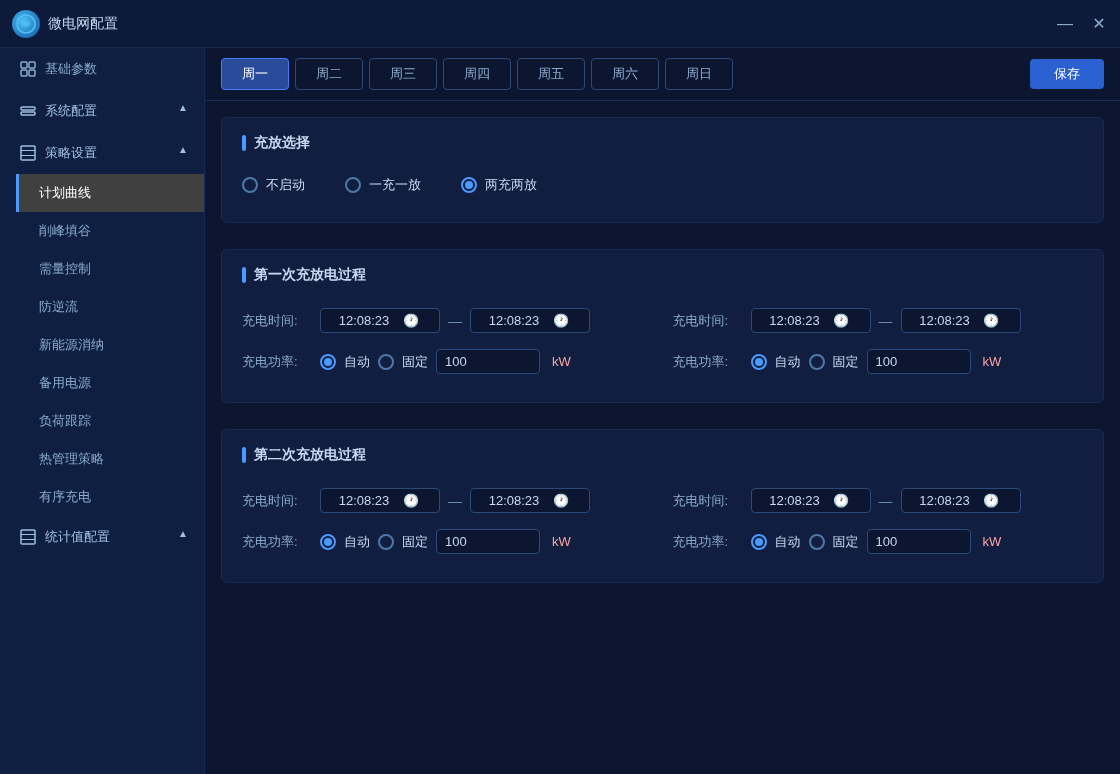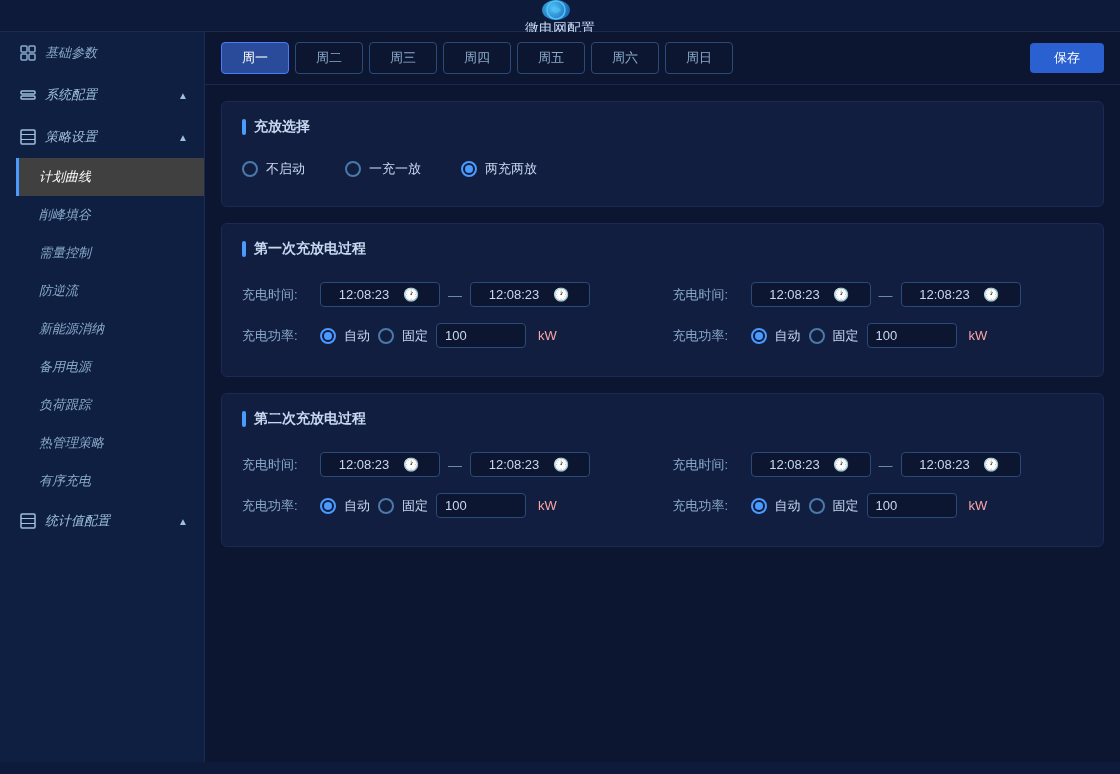--- a/index.html
+++ b/index.html
@@ -9,25 +9,24 @@
       background: #0d1a3a;
       font-family: 'Microsoft YaHei', '微软雅黑', sans-serif;
       color: #c8d8f0;
       overflow: hidden;
     }
     
     #titlebar {
       display: flex;
       align-items: center;
       background: #0d1a3a;
-      height: 32px;
+      height: 48px;
       padding: 0 12px;
       border-bottom: 1px solid #1a2a50;
       user-select: none;
-      flex-direction: column;
     }
     #titlebar .app-logo {
       width: 28px;
       height: 28px;
       margin-right: 8px;
       border-radius: 50%;
       background: radial-gradient(circle at 40% 40%, #4fc3f7, #0a4fa0);
       display: flex; align-items: center; justify-content: center;
       font-size: 14px;
     }
@@ -59,28 +58,27 @@
       width: 205px;
       background: #0f1f42;
       border-right: 1px solid #1a2a55;
       display: flex;
       flex-direction: column;
       overflow-y: auto;
       flex-shrink: 0;
     }
     .sidebar-item {
       display: flex;
-      align-items: center;
+      align-items: flex-start;
       padding: 12px 16px;
       cursor: pointer;
       font-size: 13px;
       color: #8aabcc;
       gap: 8px;
       border-left: 3px solid transparent;
-      font-style: italic;
     }
     .sidebar-item.active {
       background: #404040;
       color: #fff;
       border-left: 3px solid #4a9aff;
     }
     .sidebar-item.group {
       color: #a0c0e0;
       font-weight: 500;
     }
@@ -150,21 +148,21 @@
     #content {
       flex: 1;
       overflow-y: auto;
       padding: 16px;
     }
 
     
     .section-card {
       background: #111e40;
       border-radius: 6px;
-      margin-bottom: 16px;
+      margin-bottom: 26px;
       padding: 16px 20px 20px 20px;
       border: 1px solid #1a2a55;
     }
     .section-title {
       display: flex;
       align-items: center;
       font-size: 14px;
       font-weight: 600;
       color: #c8d8f0;
       margin-bottom: 16px;
@@ -263,21 +261,21 @@
       color: #6a8aaa;
       font-size: 14px;
     }
     .power-input-wrap {
       display: flex;
       align-items: center;
       background: #0d1630;
       border: 1px solid #2a4a7a;
       border-radius: 4px;
       padding: 4px 8px;
-      width: 90px;
+      width: 104px;
     }
     .power-input-wrap input {
       background: transparent;
       border: none;
       outline: none;
       color: #c8d8f0;
       font-size: 13px;
       width: 60px;
       font-family: inherit;
     }

